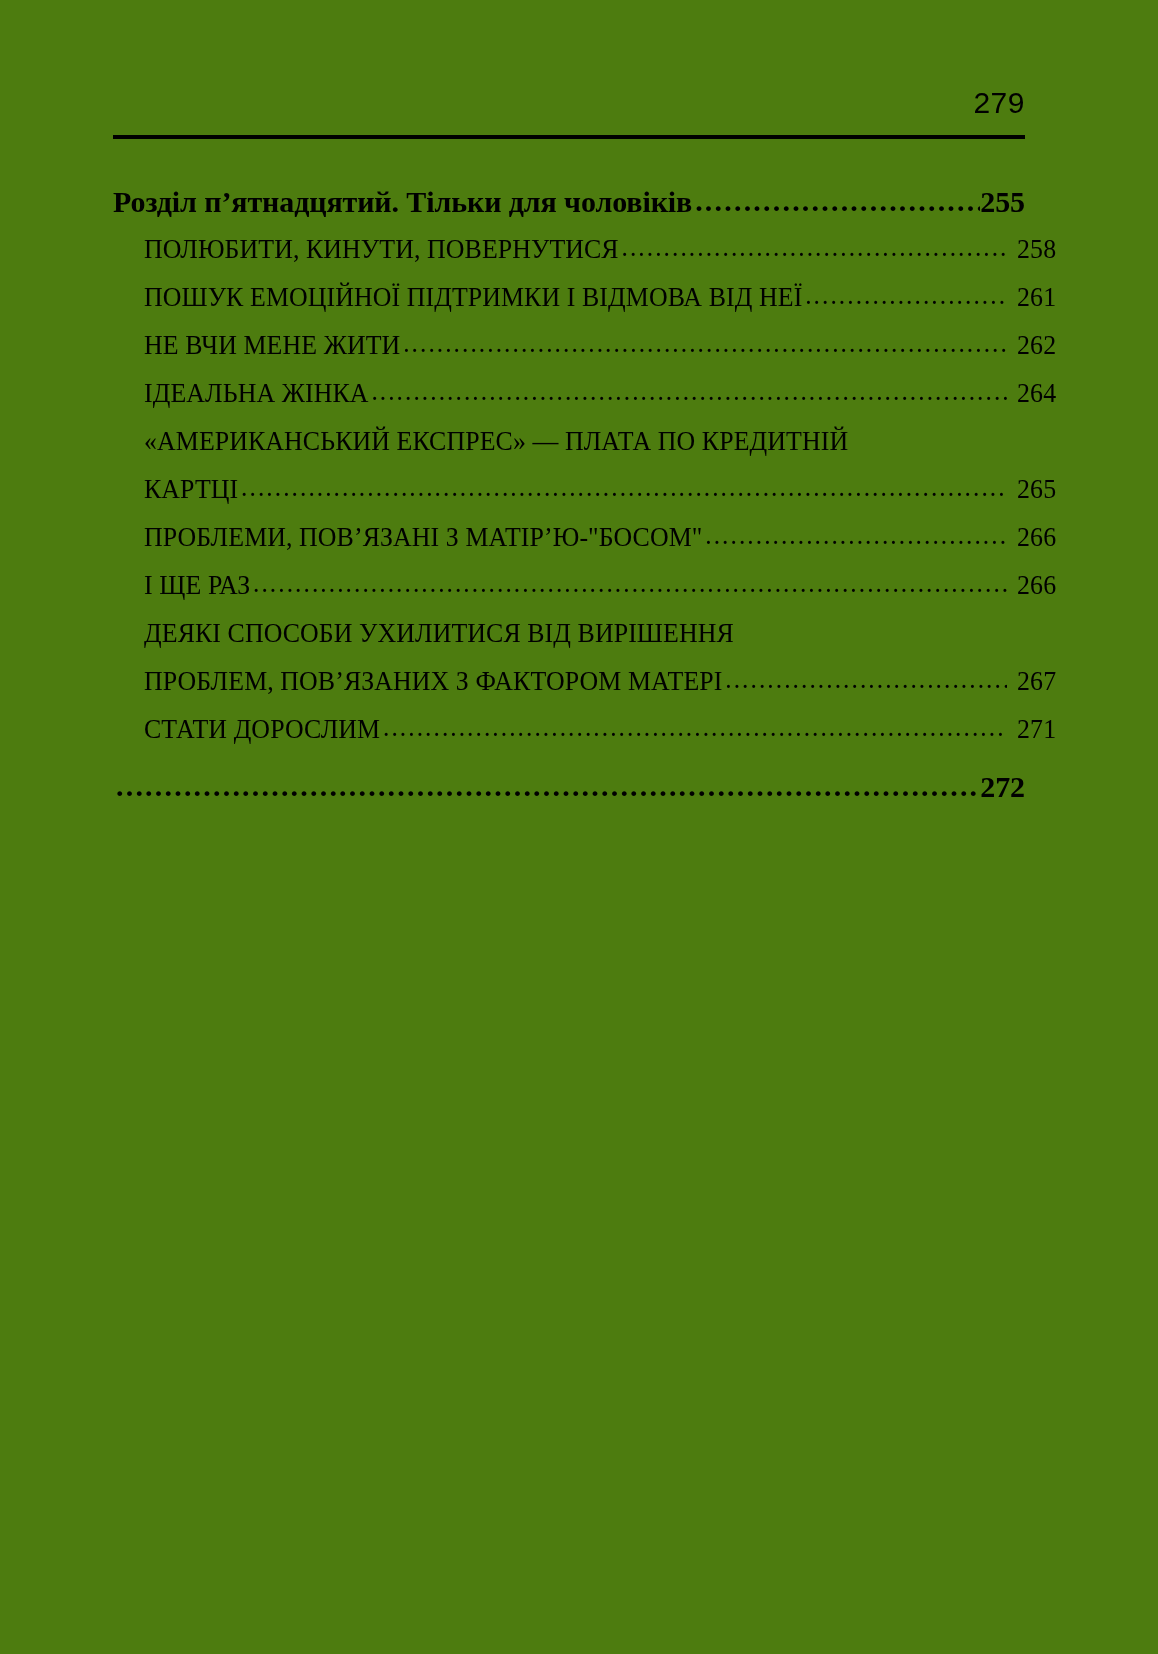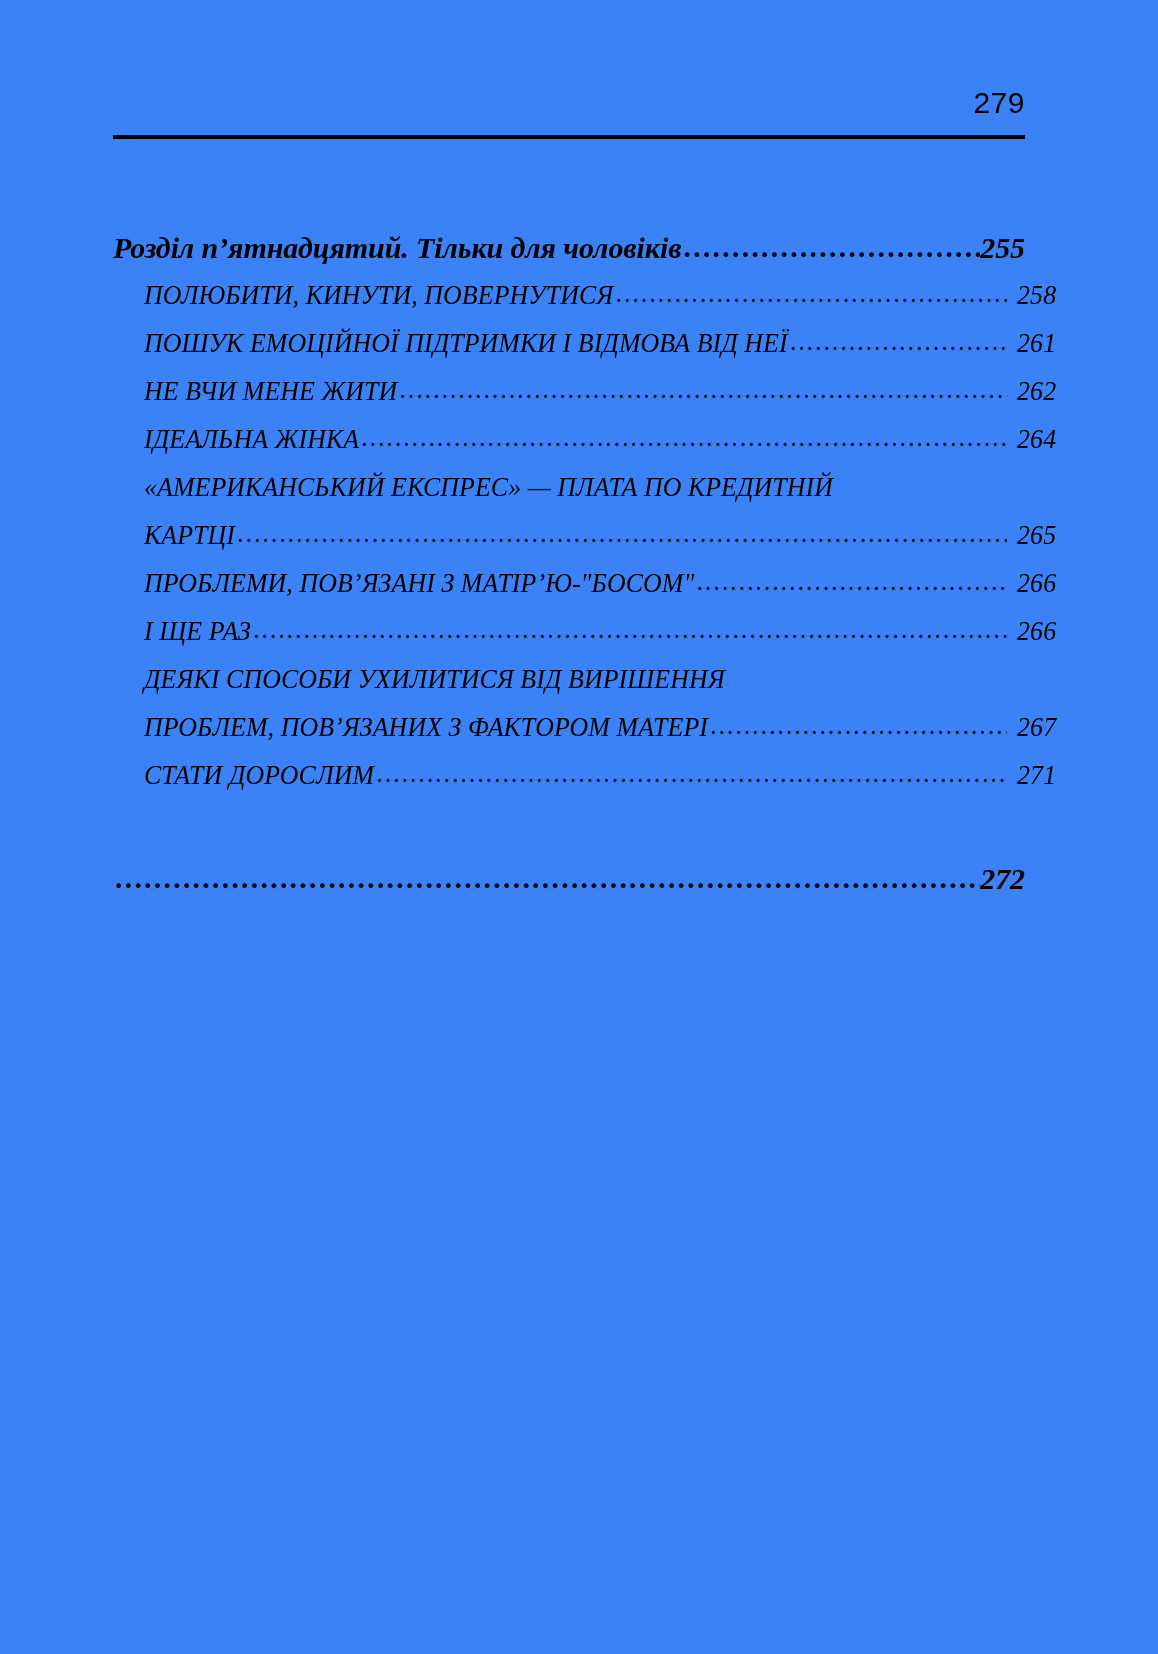--- a/index.html
+++ b/index.html
@@ -16,21 +16,21 @@
     font-family: "Liberation Serif", "DejaVu Serif", serif;
     color: #000000;
     overflow: hidden;
   }
 
   .page {
     position: absolute;
     inset: 0;
     width: 1158px;
     height: 1654px;
-    background: #3b82f6;
+    background: #4d7c0f;
   }
 
   
   .header {
     position: absolute;
     left: 113px;
     top: 88px;
     width: 912px;
     height: 50px;
   }
@@ -55,21 +55,20 @@
     height: 4px;
     background: #000000;
   }
 
   
   .toc {
     position: absolute;
     left: 113px;
     top: 178px;
     width: 912px;
-    font-style: italic;
   }
 
   .toc-row {
     display: flex;
     align-items: baseline;
     width: 100%;
     white-space: nowrap;
   }
 
   
@@ -85,21 +84,20 @@
     font-weight: 700;
     font-size: 30px;
     position: relative;
     top: -1px;
   }
 
   .chapter .page-no {
     font-weight: 700;
     font-size: 30px;
     padding-left: 0px;
-    margin-top: 46px;
   }
 
   
   .entry {
     font-family: "Liberation Serif", "DejaVu Serif", serif;
     font-weight: 400;
     font-size: 27.5px;
     line-height: 48px;
     letter-spacing: 0.1px;
     padding-left: 33px;

